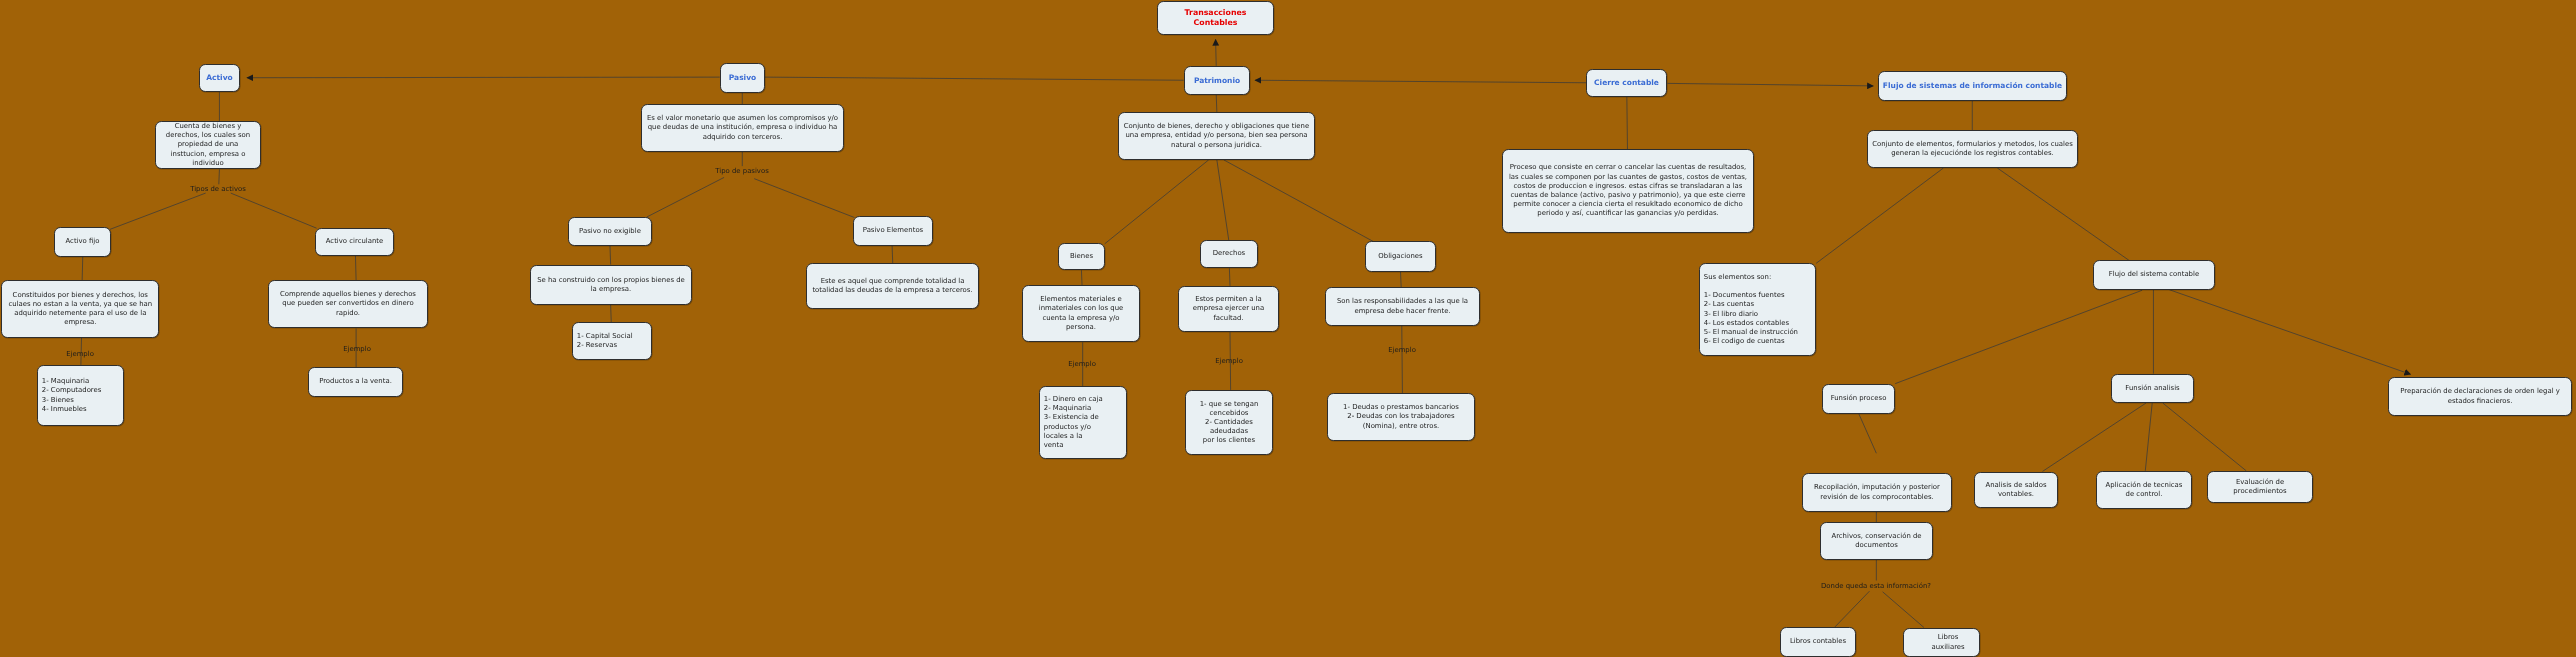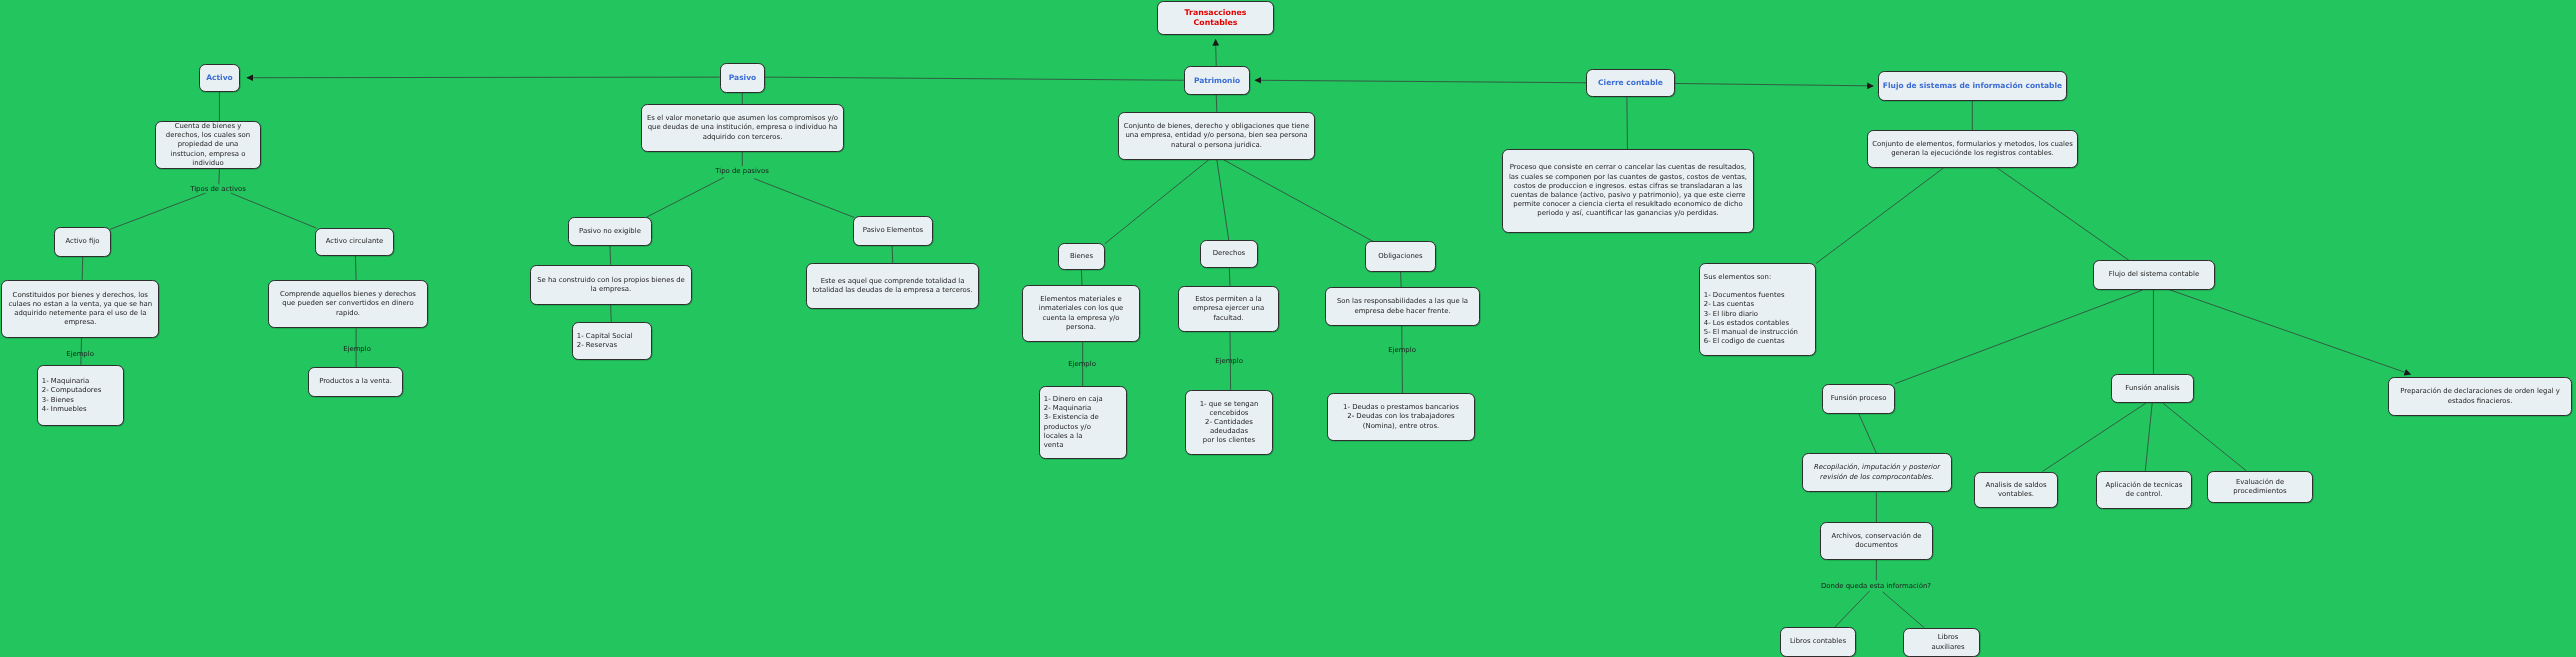--- a/index.html
+++ b/index.html
@@ -1,19 +1,19 @@
 <!DOCTYPE html>
 <html style="font-size:10px"><head>
 <meta charset="utf-8">
 <style>
   html,body{margin:0;padding:0;background:#ffffff;}
   .canvas{
     position:relative;
     width:2576px;height:657px;
-    background:#22c55e;
+    background:#a16207;
     font-family:"DejaVu Sans","Liberation Sans",sans-serif;
     color:#1c1c1c;
     overflow:hidden;
   }
   svg.wires{position:absolute;left:0;top:0;width:2576px;height:657px;}
   .node{
     position:absolute;
     box-sizing:border-box;
     display:flex;align-items:center;justify-content:center;
     background:#e9f0f3;
@@ -100,21 +100,21 @@
       <line x1="3423" y1="643" x2="3258" y2="752"></line>
       <line x1="3433" y1="643" x2="3422" y2="751"></line>
       <line x1="3450" y1="643" x2="3583" y2="751"></line>
     </g>
   </svg>
 
   <div class="node root" style="left:1157px;top:1.3px;width:117px;height:34px;">Transacciones Contables</div>
   <div class="node head lvl1" style="left:199px;top:64px;width:41px;height:28px;">Activo</div>
   <div class="node head lvl1" style="left:720px;top:63px;width:45px;height:29.5px;">Pasivo</div>
   <div class="node head lvl1" style="left:1184px;top:66px;width:66px;height:29px;">Patrimonio</div>
-  <div class="node head lvl1" style="left:1586px;top:69px;width:89px;height:28px;">Cierre contable</div>
+  <div class="node head lvl1" style="left:1586px;top:69px;width:81px;height:28px;">Cierre contable</div>
   <div class="node head lvl1" style="left:1878px;top:71px;width:189px;height:30px;">Flujo de sistemas de información contable</div>
 
   <div class="node" style="left:155px;top:121px;width:106px;height:48px;">Cuenta de bienes y derechos, los cuales son propiedad  de una insttucion, empresa o individuo</div>
   <div class="node" style="left:54px;top:227px;width:57px;height:29.5px;">Activo fijo</div>
   <div class="node" style="left:1.3px;top:280px;width:158px;height:58px;">Constituidos por bienes y derechos, los culaes no estan a la venta, ya que se han adquirido netemente para el uso de la empresa.</div>
   <div class="node align-left" style="left:37px;top:365px;width:87px;height:61px;">1- Maquinaria
 2- Computadores
 3- Bienes
 4- Inmuebles</div>
   <div class="node" style="left:315px;top:228px;width:79px;height:28px;">Activo circulante</div>
@@ -157,21 +157,21 @@
   <div class="node align-left" style="left:1699px;top:263px;width:117px;height:93px;">Sus elementos son:
 
 1- Documentos fuentes
 2- Las cuentas
 3- El libro diario
 4- Los estados contables
 5-  El manual de instrucción
 6- El codigo de cuentas</div>
   <div class="node" style="left:2093px;top:260px;width:122px;height:29.5px;">Flujo del sistema contable</div>
   <div class="node" style="left:1822px;top:384px;width:73px;height:30px;">Funsión proceso</div>
-  <div class="node" style="left:1802px;top:453px;width:150px;height:39px;font-style:italic;">Recopilación, imputación y posterior revisión de los comprocontables.</div>
+  <div class="node" style="left:1802px;top:473px;width:150px;height:39px;">Recopilación, imputación y posterior revisión de los comprocontables.</div>
   <div class="node" style="left:1820px;top:522px;width:113px;height:38px;">Archivos, conservación de documentos</div>
   <div class="node" style="left:1780px;top:627px;width:76px;height:29.5px;">Libros contables</div>
   <div class="node" style="left:1903px;top:628px;width:77px;height:29px;padding-left:17px;">Libros auxiliares</div>
   <div class="node" style="left:2111px;top:374px;width:83px;height:29px;">Funsión analisis</div>
   <div class="node" style="left:1974px;top:472px;width:84px;height:36px;">Analisis de saldos vontables.</div>
   <div class="node" style="left:2096px;top:471px;width:96px;height:38px;">Aplicación de tecnicas de control.</div>
   <div class="node" style="left:2207px;top:471px;width:106px;height:32px;">Evaluación de procedimientos</div>
   <div class="node" style="left:2388px;top:377px;width:184px;height:39px;">Preparación de declaraciones de orden legal y estados finacieros.</div>
 
   <div class="floatlabel" style="left:218px;top:189px;">Tipos de activos</div>

